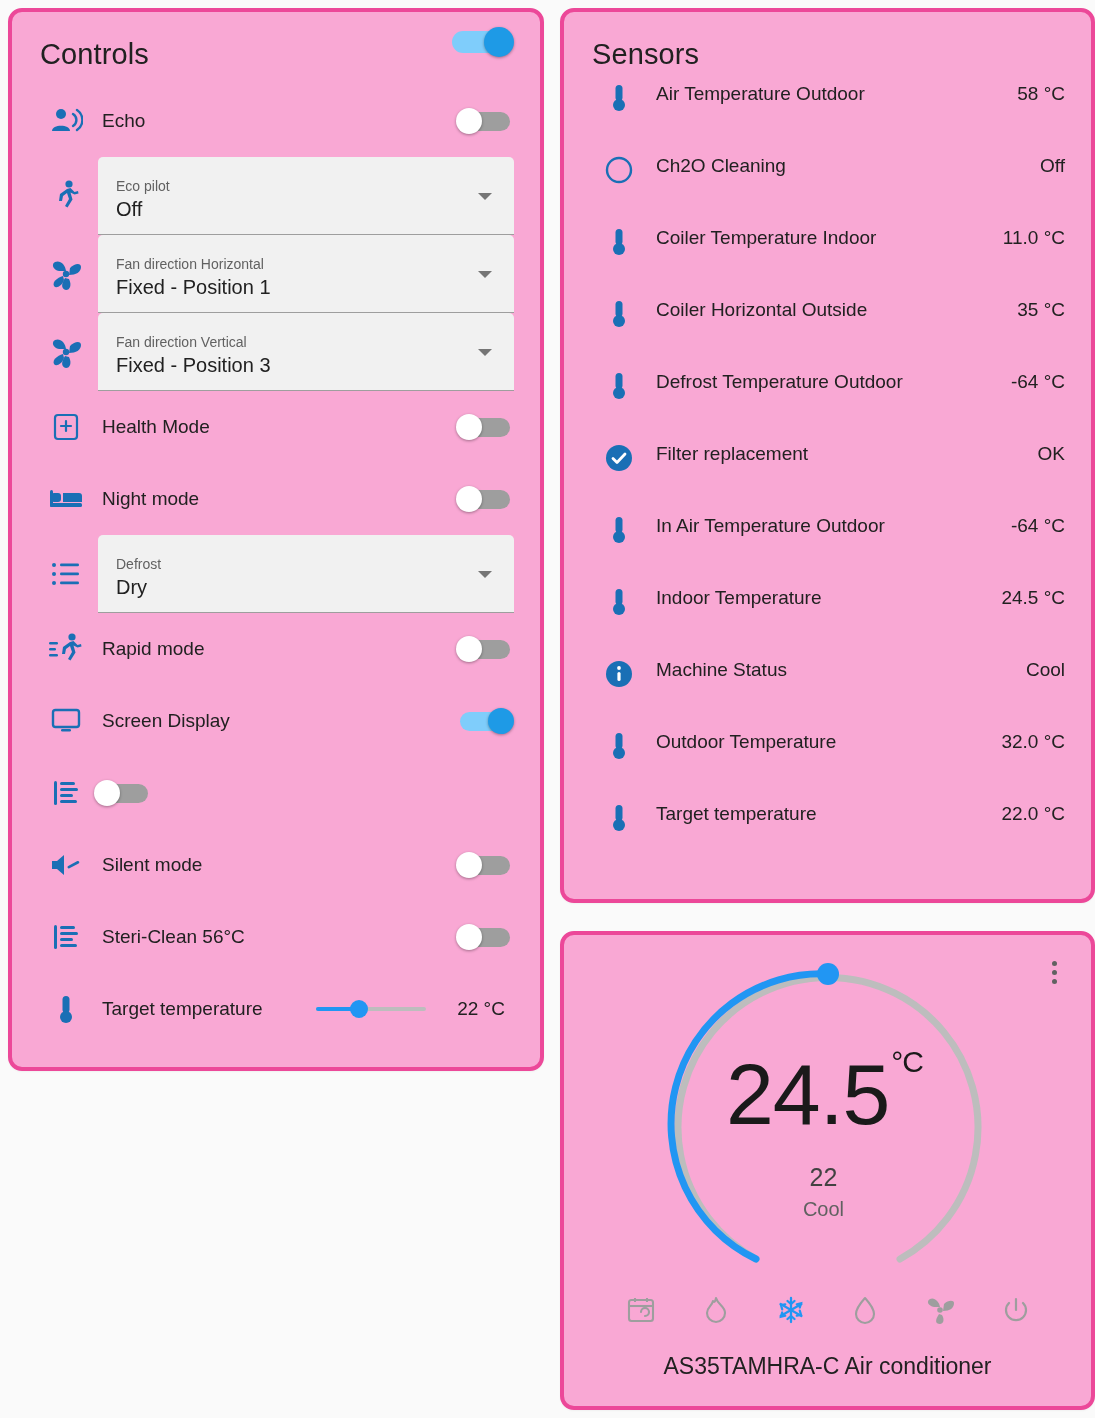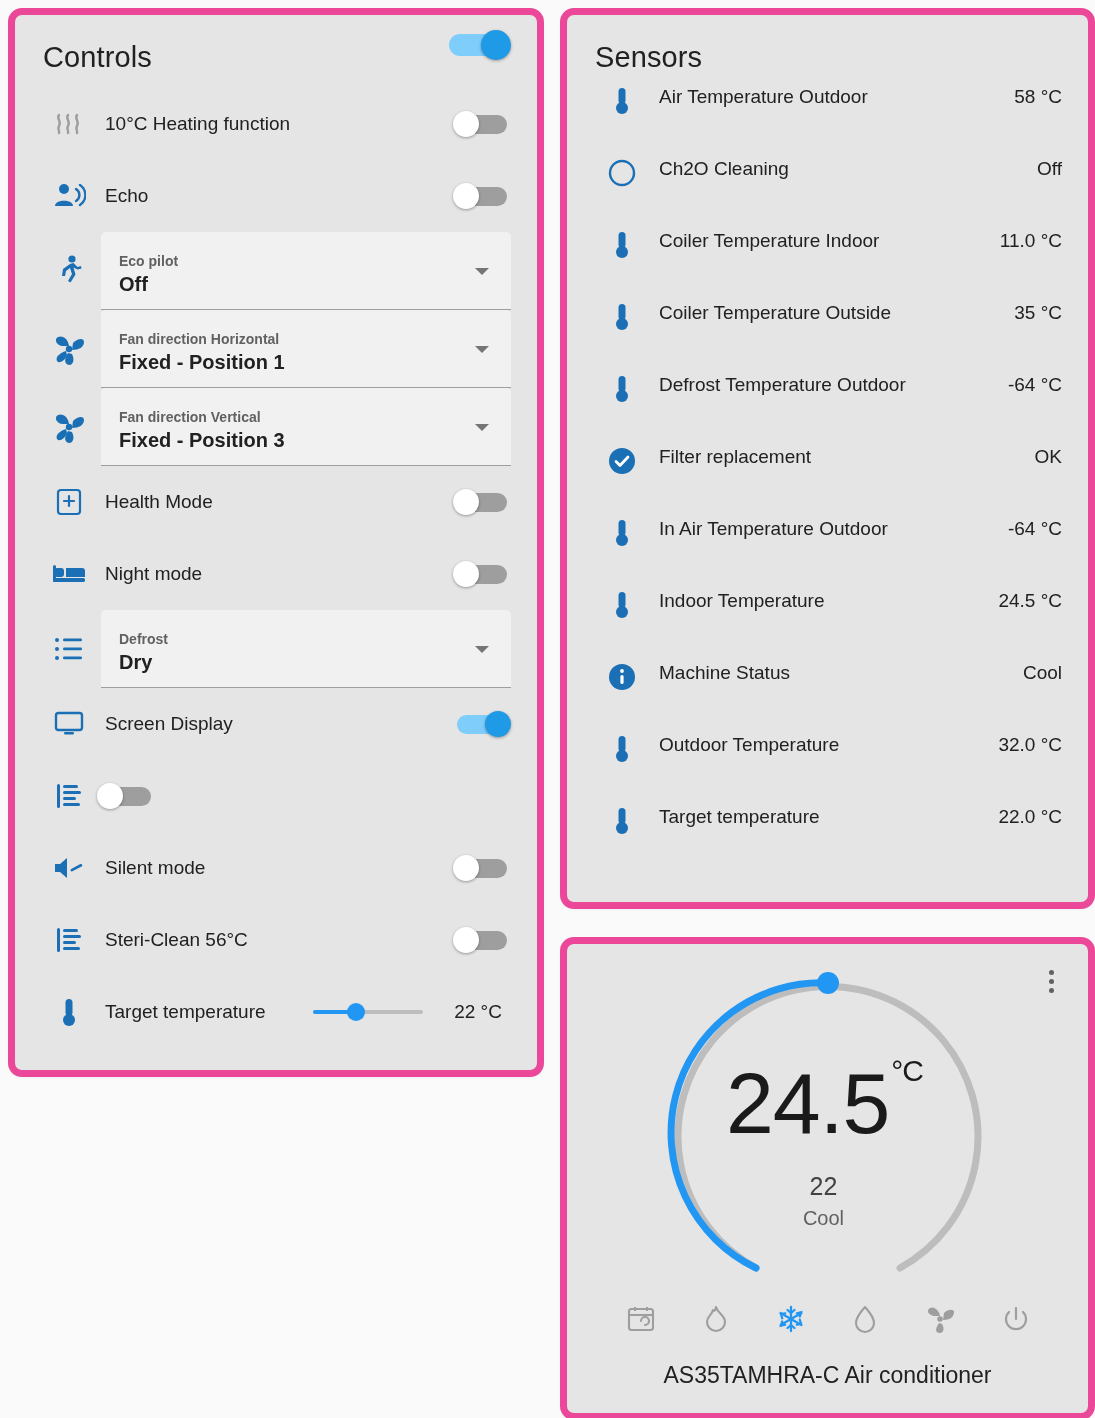--- a/index.html
+++ b/index.html
@@ -13,22 +13,22 @@
   .page {
     width: 1095px; height: 1418px;
     display: flex;
     gap: 16px;
     padding: 8px;
   }
   .col-left { width: 536px; flex: none; }
   .col-right { width: 535px; flex: none; display: flex; flex-direction: column; gap: 28px; }
 
   .card {
-    background: #e5e5e5;
-    border: 7px solid #ec4899;
+    background: #f9a8d4;
+    border: 4px solid #ec4899;
     border-radius: 14px;
     box-shadow: 0 1px 2px rgba(0,0,0,0.04);
   }
 
   .card-title {
     font-size: 29px;
     font-weight: 400;
     color: #212121;
     padding: 26px 0 0 28px;
     letter-spacing: 0.1px;
@@ -94,21 +94,20 @@
     background: #f1f1f1;
     border-bottom: 1px solid #9e9e9e;
     border-radius: 5px 5px 0 0;
     padding: 18px 14px 10px 18px;
     position: relative;
     height: 78px;
     display: flex;
     flex-direction: column;
     justify-content: center;
     margin-left: 4px;
-    font-weight: bold;
   }
   .select-field .sf-label {
     font-size: 14px;
     color: #616161;
     margin-bottom: 4px;
   }
   .select-field .sf-value {
     font-size: 20px;
     color: #212121;
   }
@@ -264,36 +263,20 @@
       <div class="card-header">
         <div class="card-title">Controls</div>
         <div class="switch switch-lg on">
           <div class="track"></div>
           <div class="knob"></div>
         </div>
       </div>
 
       <div class="rows">
 
-        <div class="row">
-          <div class="ico">
-            <svg width="34" height="30" viewBox="0 0 34 30">
-                <g fill="none" stroke="#9e9e9e" stroke-width="2.4" stroke-linecap="round">
-              <path d="M7 6 C4 10 10 12 7 17 C5 20 8 22 7 24"></path>
-              <path d="M16 6 C13 10 19 12 16 17 C14 20 17 22 16 24"></path>
-              <path d="M25 6 C22 10 28 12 25 17 C23 20 26 22 25 24"></path>
-            </g>
-              </svg>
-          </div>
-          <div class="label">10°C Heating function</div>
-          <div class="switch">
-            <div class="track"></div>
-            <div class="knob"></div>
-          </div>
-        </div>
 
         <div class="row">
           <div class="ico">
             <svg width="34" height="30" viewBox="0 0 34 30">
               <circle cx="12" cy="8" r="5" fill="#1a6fb5"></circle>
               <path d="M3 25 C3 18 21 18 21 25 Z" fill="#1a6fb5"></path>
               <path d="M24 8 A7 7 0 0 1 24 20" fill="none" stroke="#1a6fb5" stroke-width="2.4" stroke-linecap="round"></path>
               <path d="M28 4 A12 12 0 0 1 28 24" fill="none" stroke="#1a6fb5" stroke-width="2.4" stroke-linecap="round"></path>
             </svg>
           </div>
@@ -403,20 +386,38 @@
             </g>
               </svg>
           </div>
           <div class="select-field">
             <div class="sf-label">Defrost</div>
             <div class="sf-value">Dry</div>
             <div class="caret"></div>
           </div>
         </div>
 
+        <div class="row">
+          <div class="ico">
+            <svg width="36" height="34" viewBox="0 0 36 34">
+                <g fill="#1a6fb5">
+              <circle cx="24" cy="5" r="3.6"></circle>
+              <path d="M22 10 l-7 5 -1 7 3 0 1 -5 4 -3 2 6 -4 7 2.5 1.5 5 -8 -2 -7 4 2 4 -1 -0.5 -2.5 -3.5 1 -4 -4z"></path>
+              <rect x="1" y="10" width="9" height="2.4" rx="1.2"></rect>
+              <rect x="1" y="16" width="7" height="2.4" rx="1.2"></rect>
+              <rect x="1" y="22" width="9" height="2.4" rx="1.2"></rect>
+            </g>
+              </svg>
+          </div>
+          <div class="label">Rapid mode</div>
+          <div class="switch">
+            <div class="track"></div>
+            <div class="knob"></div>
+          </div>
+        </div>
 
         <div class="row">
           <div class="ico">
             <svg width="32" height="28" viewBox="0 0 32 28">
               <rect x="3" y="3" width="26" height="17" rx="2.5" fill="none" stroke="#1a6fb5" stroke-width="2.4"></rect>
               <rect x="11" y="22" width="10" height="2.6" rx="1.3" fill="#1a6fb5"></rect>
             </svg>
           </div>
           <div class="label">Screen Display</div>
           <div class="switch on">
@@ -545,21 +546,21 @@
 
         <div class="srow">
           <div class="ico">
             <svg width="22" height="30" viewBox="0 0 22 30">
                 <g fill="#1a6fb5">
                   <rect x="7.5" y="2" width="7" height="16" rx="3.5"></rect>
                   <circle cx="11" cy="22" r="6"></circle>
                 </g>
               </svg>
           </div>
-          <div class="label">Coiler Temperature Outside</div>
+          <div class="label">Coiler Horizontal Outside</div>
           <div class="value">35 °C</div>
         </div>
 
         <div class="srow">
           <div class="ico">
             <svg width="22" height="30" viewBox="0 0 22 30">
                 <g fill="#1a6fb5">
                   <rect x="7.5" y="2" width="7" height="16" rx="3.5"></rect>
                   <circle cx="11" cy="22" r="6"></circle>
                 </g>

